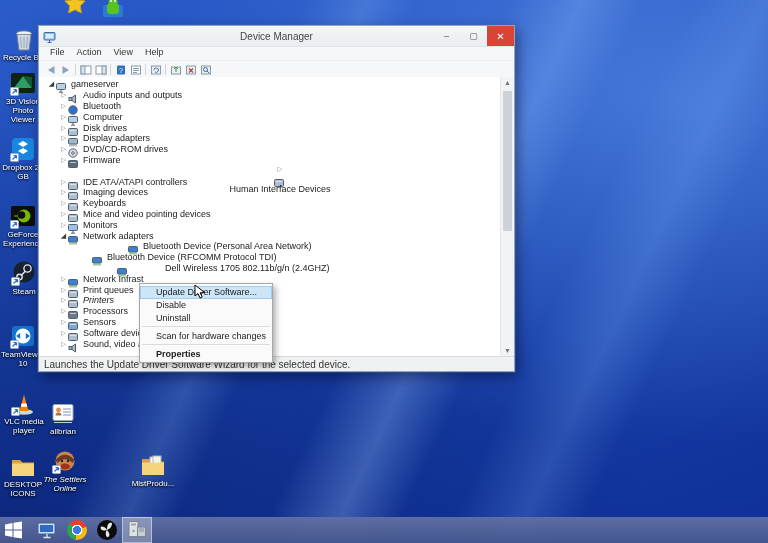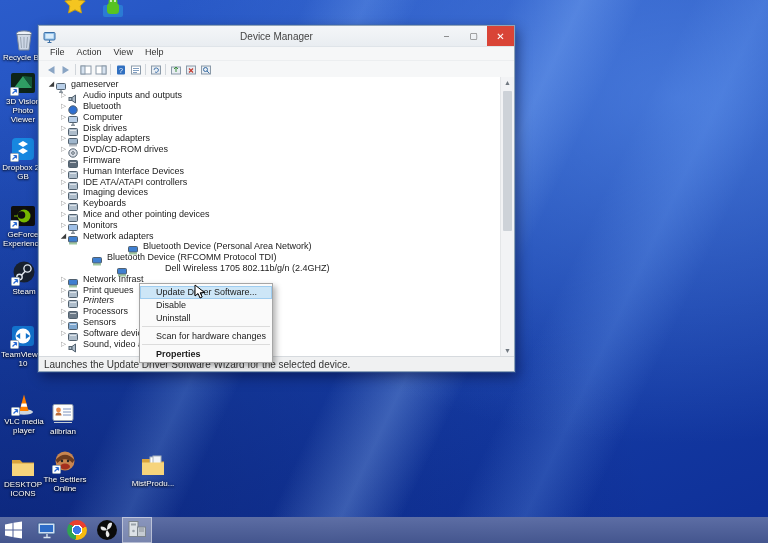--- a/index.html
+++ b/index.html
@@ -155,21 +155,21 @@
       <div class="dicon" style="left: 40px; top: 400px; width: 46px;">
         <span class="ic"><svg width="26" height="26" viewBox="0 0 26 26">
             <rect x="3" y="4.5" width="20" height="16" rx="1.5" fill="#fdfdfd" stroke="#9aa4b0"></rect>
             <circle cx="8.5" cy="10" r="2.4" fill="#e8884a"></circle>
             <path d="M5.5 15.5 a3 3 0 0 1 6 0 Z" fill="#b86a38"></path>
             <path d="M13 9 h8 M13 12 h8 M13 15 h8" stroke="#7f94c0" stroke-width="1"></path>
             <path d="M4 22.5 h18" stroke="#c4cdd6"></path>
           </svg></span>
         <span class="lbl">allbrian</span>
       </div>
-      <div class="dicon" style="left: 42px; top: 448px; width: 46px;">
+      <div class="dicon" style="left: 42px; top: 448px; width: 46px; font-style: italic;">
         <span class="ic"><svg width="26" height="26" viewBox="0 0 26 26">
             <circle cx="13" cy="13" r="9.5" fill="#c8854f"></circle>
             <path d="M3.5 12 Q13 1.5 22.5 12 L20.5 15 Q13 7.5 5.5 15 Z" fill="#6b3b1f"></path>
             <ellipse cx="13" cy="18.5" rx="5" ry="3" fill="#a42f1d"></ellipse>
             <circle cx="10" cy="13" r="1.2" fill="#222"></circle>
             <circle cx="16" cy="13" r="1.2" fill="#222"></circle>
             <rect x="0.5" y="17.5" width="8" height="8" rx="1" fill="#fff" stroke="#9aaabb"></rect>
             <path d="M2.5 23.5 L6.5 19.5 M6.5 19.5 h-3 M6.5 19.5 v3" stroke="#2b6bd4" fill="none" stroke-width="1.2"></path>
           </svg></span>
         <span class="lbl">The Settlers Online</span>
@@ -344,21 +344,21 @@
             <span class="tl">DVD/CD-ROM drives</span>
           </div>
           <div class="trow" style="padding-left: 20px;">
             <span class="exp">▷</span>
             <span class="dic"><svg width="10" height="10" viewBox="0 0 10 10">
                 <rect x="0.5" y="1.5" width="9" height="7" rx="1" fill="#5c6a78" stroke="#51606e"></rect>
                 <path d="M2 3.5 h6" stroke="#ffffff" opacity=".6"></path>
               </svg></span>
             <span class="tl">Firmware</span>
           </div>
-          <div class="trow" style="padding-left: 20px;">
+          <div class="trow" style="padding-left: 20px; flex-direction: column;">
             <span class="exp">▷</span>
             <span class="dic"><svg width="10" height="10" viewBox="0 0 10 10">
                 <rect x="0.5" y="1.5" width="9" height="7" rx="1" fill="#aebdcb" stroke="#51606e"></rect>
                 <path d="M2 3.5 h6" stroke="#ffffff" opacity=".6"></path>
               </svg></span>
             <span class="tl">Human Interface Devices</span>
           </div>
           <div class="trow" style="padding-left: 20px;">
             <span class="exp">▷</span>
             <span class="dic"><svg width="10" height="10" viewBox="0 0 10 10">
@@ -382,21 +382,21 @@
                 <path d="M2 3.5 h6" stroke="#ffffff" opacity=".6"></path>
               </svg></span>
             <span class="tl">Keyboards</span>
           </div>
           <div class="trow" style="padding-left: 20px;">
             <span class="exp">▷</span>
             <span class="dic"><svg width="10" height="10" viewBox="0 0 10 10">
                 <rect x="0.5" y="1.5" width="9" height="7" rx="1" fill="#aebdcb" stroke="#51606e"></rect>
                 <path d="M2 3.5 h6" stroke="#ffffff" opacity=".6"></path>
               </svg></span>
-            <span class="tl">Mice and other pointing devices</span>
+            <span class="tl">Mice and video pointing devices</span>
           </div>
           <div class="trow" style="padding-left: 20px;">
             <span class="exp">▷</span>
             <span class="dic"><svg width="10" height="10" viewBox="0 0 10 10">
                 <rect x="0.5" y="0.5" width="9" height="6" rx="1" fill="#9fc0e8" stroke="#51606e"></rect>
                 <path d="M3 9.2 h4 M5 7 v2" stroke="#51606e" fill="none"></path>
               </svg></span>
             <span class="tl">Monitors</span>
           </div>
           <div class="trow" style="padding-left: 20px;">

